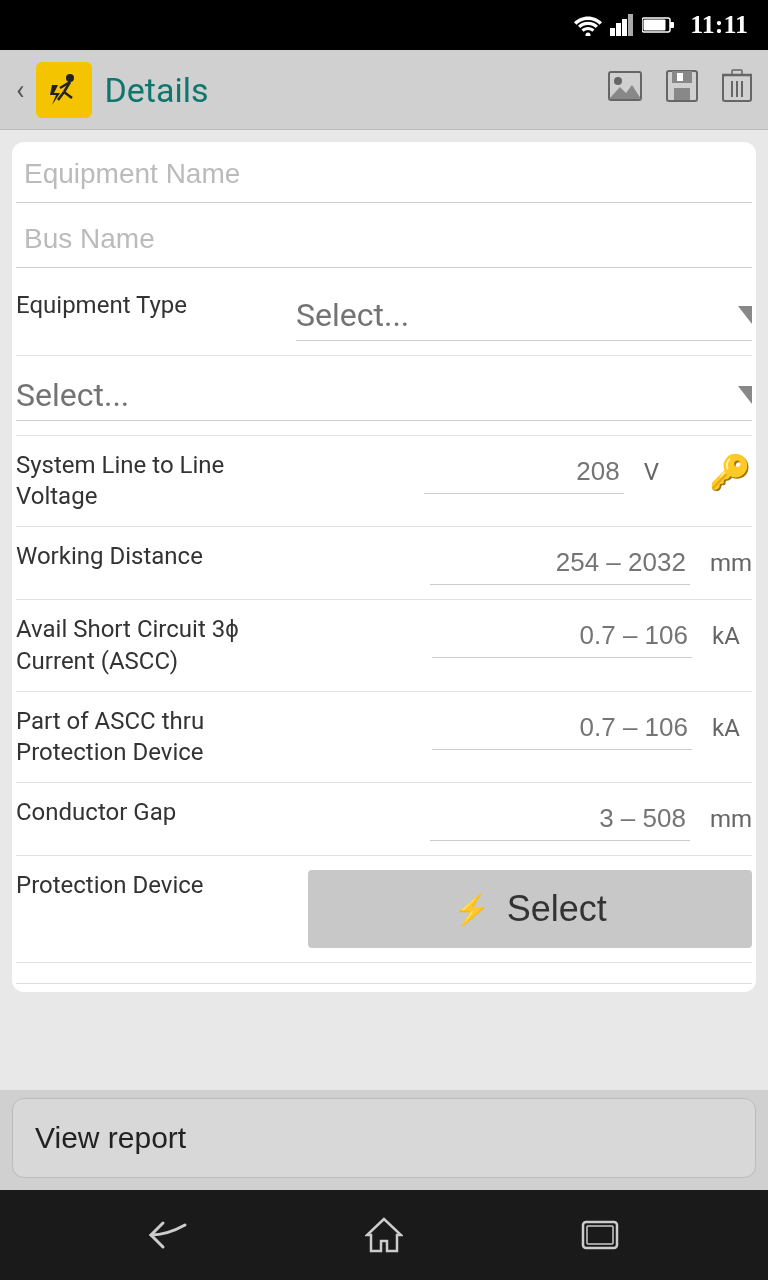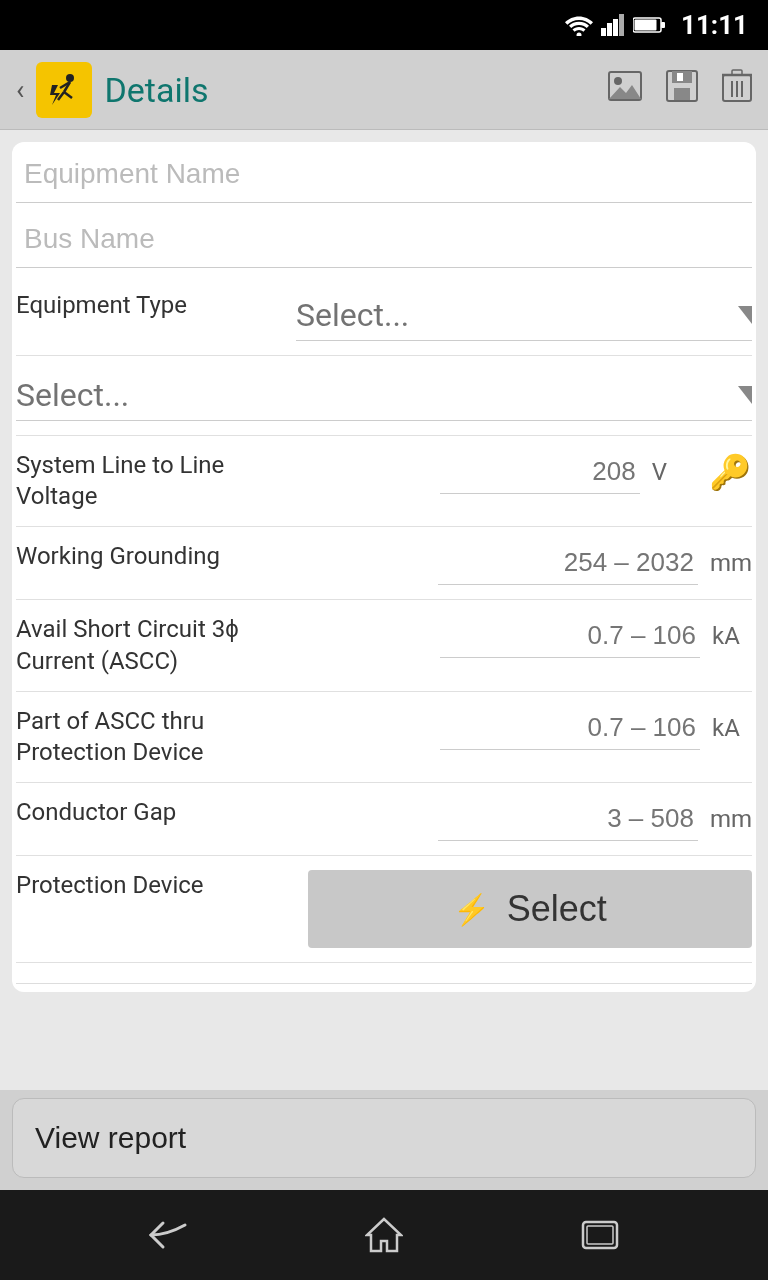--- a/index.html
+++ b/index.html
@@ -20,20 +20,21 @@
       display: flex;
       align-items: center;
       justify-content: flex-end;
       padding: 0 20px;
       gap: 12px;
     }
     .status-icons {
       display: flex;
       align-items: center;
       gap: 8px;
+      font-family: Liberation Serif, serif;
     }
     .status-time {
       color: #fff;
       font-size: 26px;
       font-weight: bold;
       margin-left: 8px;
     }
 
     
     .app-header {
@@ -152,21 +153,21 @@
       border-left: 14px solid transparent;
       border-top: 18px solid #888;
       margin-left: 8px;
       flex-shrink: 0;
     }
 
     
     .number-input-wrap {
       display: flex;
       align-items: center;
-      gap: 12px;
+      gap: 20px;
       flex: 1;
       justify-content: flex-end;
     }
     .number-input {
       border: none;
       border-bottom: 1px solid #ccc;
       padding: 6px 4px;
       font-size: 26px;
       color: #aaa;
       text-align: right;
@@ -382,21 +383,21 @@
         <div class="number-input-wrap">
           <input type="text" class="number-input" placeholder="208" style="">
           <span class="unit-label">V</span>
           <span class="key-icon">🔑</span>
         </div>
       </div>
     </div>
 
     
     <div class="form-row">
-      <span class="form-label">Working Grounding</span>
+      <span class="form-label">Working Distance</span>
       <div class="form-value">
         <div class="number-input-wrap">
           <input type="text" class="range-input" placeholder="254 – 2032" style="">
           <span class="unit-label">mm</span>
         </div>
       </div>
     </div>
 
     
     <div class="form-row">

